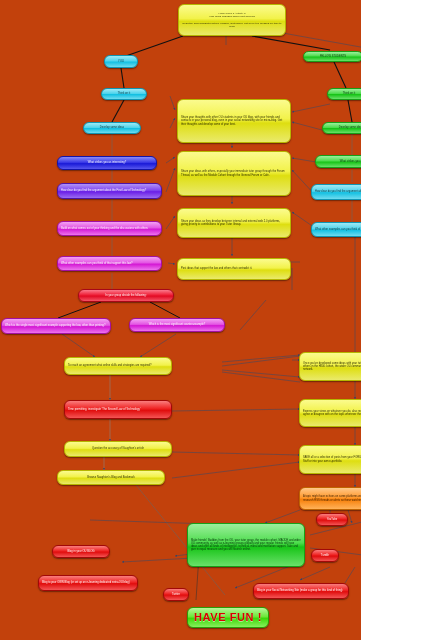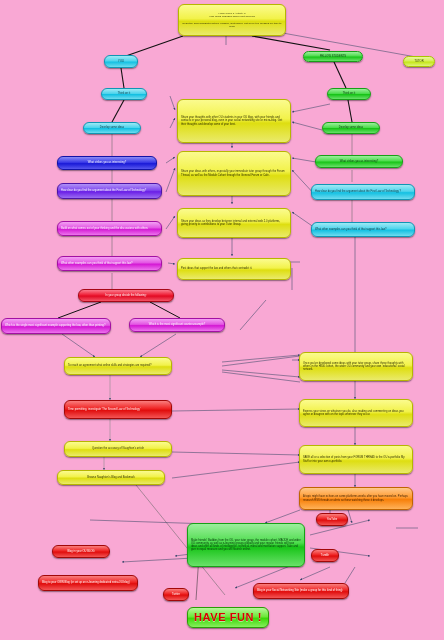--- a/index.html
+++ b/index.html
@@ -1,17 +1,17 @@
 <!DOCTYPE html>
 <html><head>
 <meta charset="utf-8">
 <style>
   html,body{margin:0;padding:0;background:#ffffff;}
   body{font-family:"Liberation Sans",sans-serif;}
-  #canvas{position:relative;width:444px;height:640px;background:#f9a8d4;overflow:hidden;}
+  #canvas{position:relative;width:361px;height:640px;background:#c2410c;overflow:hidden;}
   svg#edges{position:absolute;left:0;top:0;width:444px;height:640px;}
   .node{
     position:absolute;
     box-sizing:border-box;
     border-radius:6px;
     border:1px solid rgba(0,0,0,.45);
     padding:2px 3px;
     font-size:2.6px;
     line-height:1.25;
     letter-spacing:.05px;

